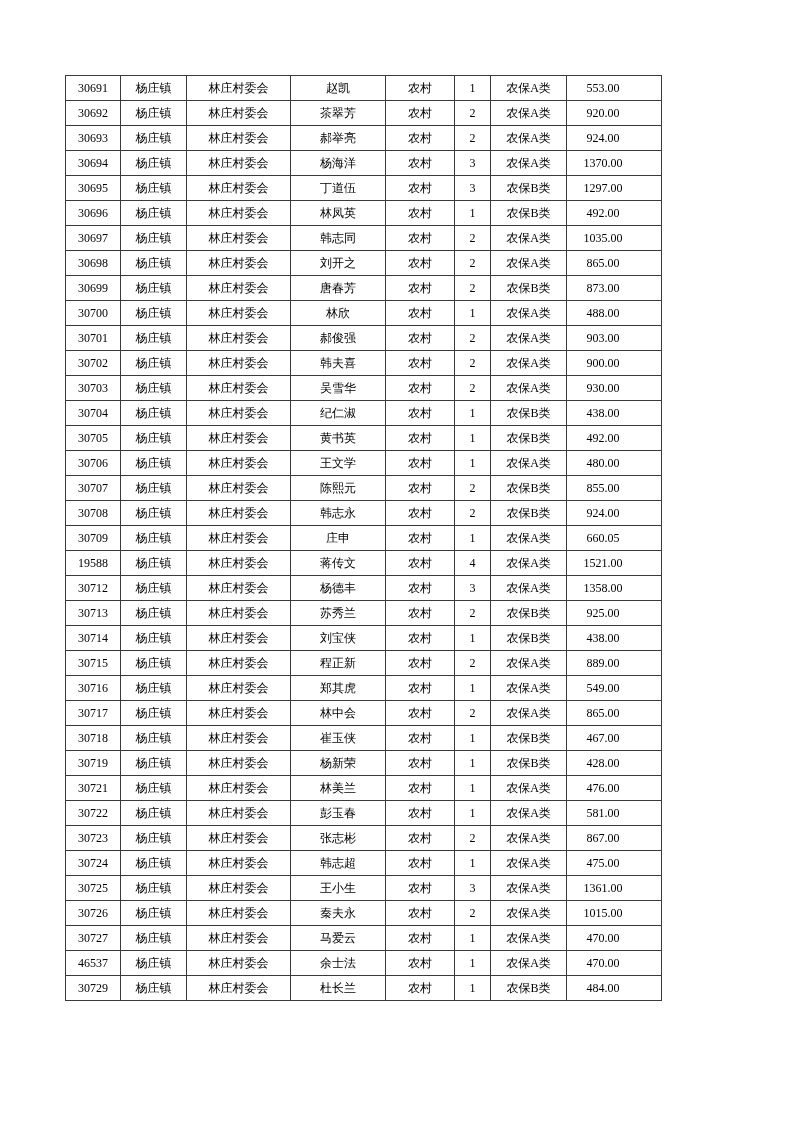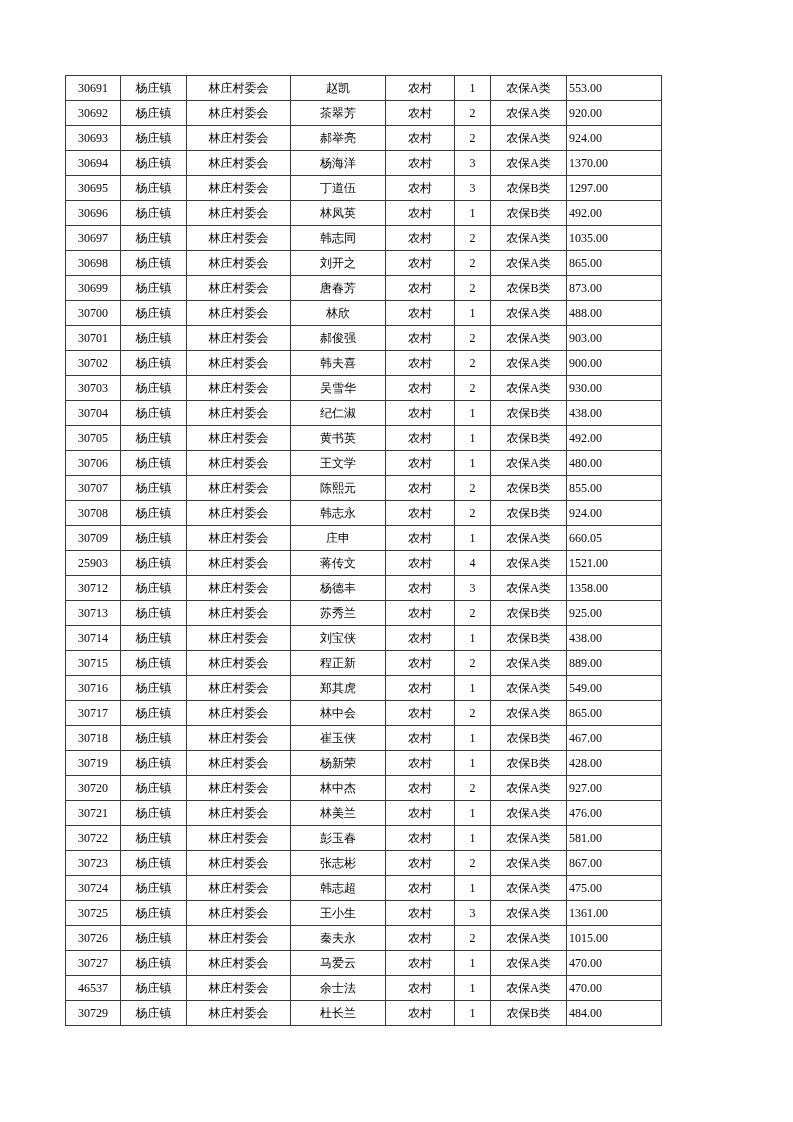--- a/index.html
+++ b/index.html
@@ -27,21 +27,21 @@
     border: 1px solid #3a3a3a;
     height: 24px;
     font-size: 12px;
     line-height: 24px;
     text-align: center;
     padding: 0 2px;
     overflow: hidden;
     white-space: nowrap;
   }
   table.data td.col-amount {
-    text-align: left;
+    text-align: center;
     padding-right: 24px;
   }
   col.c-id       { width: 55px; }
   col.c-town     { width: 66px; }
   col.c-village  { width: 104px; }
   col.c-name     { width: 95px; }
   col.c-residence{ width: 69px; }
   col.c-count    { width: 36px; }
   col.c-category { width: 76px; }
   col.c-amount   { width: 95px; }
@@ -246,21 +246,21 @@
           <td class="col-id">30709</td>
           <td class="col-town">杨庄镇</td>
           <td class="col-village">林庄村委会</td>
           <td class="col-name">庄申</td>
           <td class="col-residence">农村</td>
           <td class="col-count">1</td>
           <td class="col-category">农保A类</td>
           <td class="col-amount">660.05</td>
         </tr>
         <tr>
-          <td class="col-id">25903</td>
+          <td class="col-id">19588</td>
           <td class="col-town">杨庄镇</td>
           <td class="col-village">林庄村委会</td>
           <td class="col-name">蒋传文</td>
           <td class="col-residence">农村</td>
           <td class="col-count">4</td>
           <td class="col-category">农保A类</td>
           <td class="col-amount">1521.00</td>
         </tr>
         <tr>
           <td class="col-id">30712</td>
@@ -334,30 +334,20 @@
         </tr>
         <tr>
           <td class="col-id">30719</td>
           <td class="col-town">杨庄镇</td>
           <td class="col-village">林庄村委会</td>
           <td class="col-name">杨新荣</td>
           <td class="col-residence">农村</td>
           <td class="col-count">1</td>
           <td class="col-category">农保B类</td>
           <td class="col-amount">428.00</td>
-        </tr>
-        <tr>
-          <td class="col-id">30720</td>
-          <td class="col-town">杨庄镇</td>
-          <td class="col-village">林庄村委会</td>
-          <td class="col-name">林中杰</td>
-          <td class="col-residence">农村</td>
-          <td class="col-count">2</td>
-          <td class="col-category">农保A类</td>
-          <td class="col-amount">927.00</td>
         </tr>
         <tr>
           <td class="col-id">30721</td>
           <td class="col-town">杨庄镇</td>
           <td class="col-village">林庄村委会</td>
           <td class="col-name">林美兰</td>
           <td class="col-residence">农村</td>
           <td class="col-count">1</td>
           <td class="col-category">农保A类</td>
           <td class="col-amount">476.00</td>

